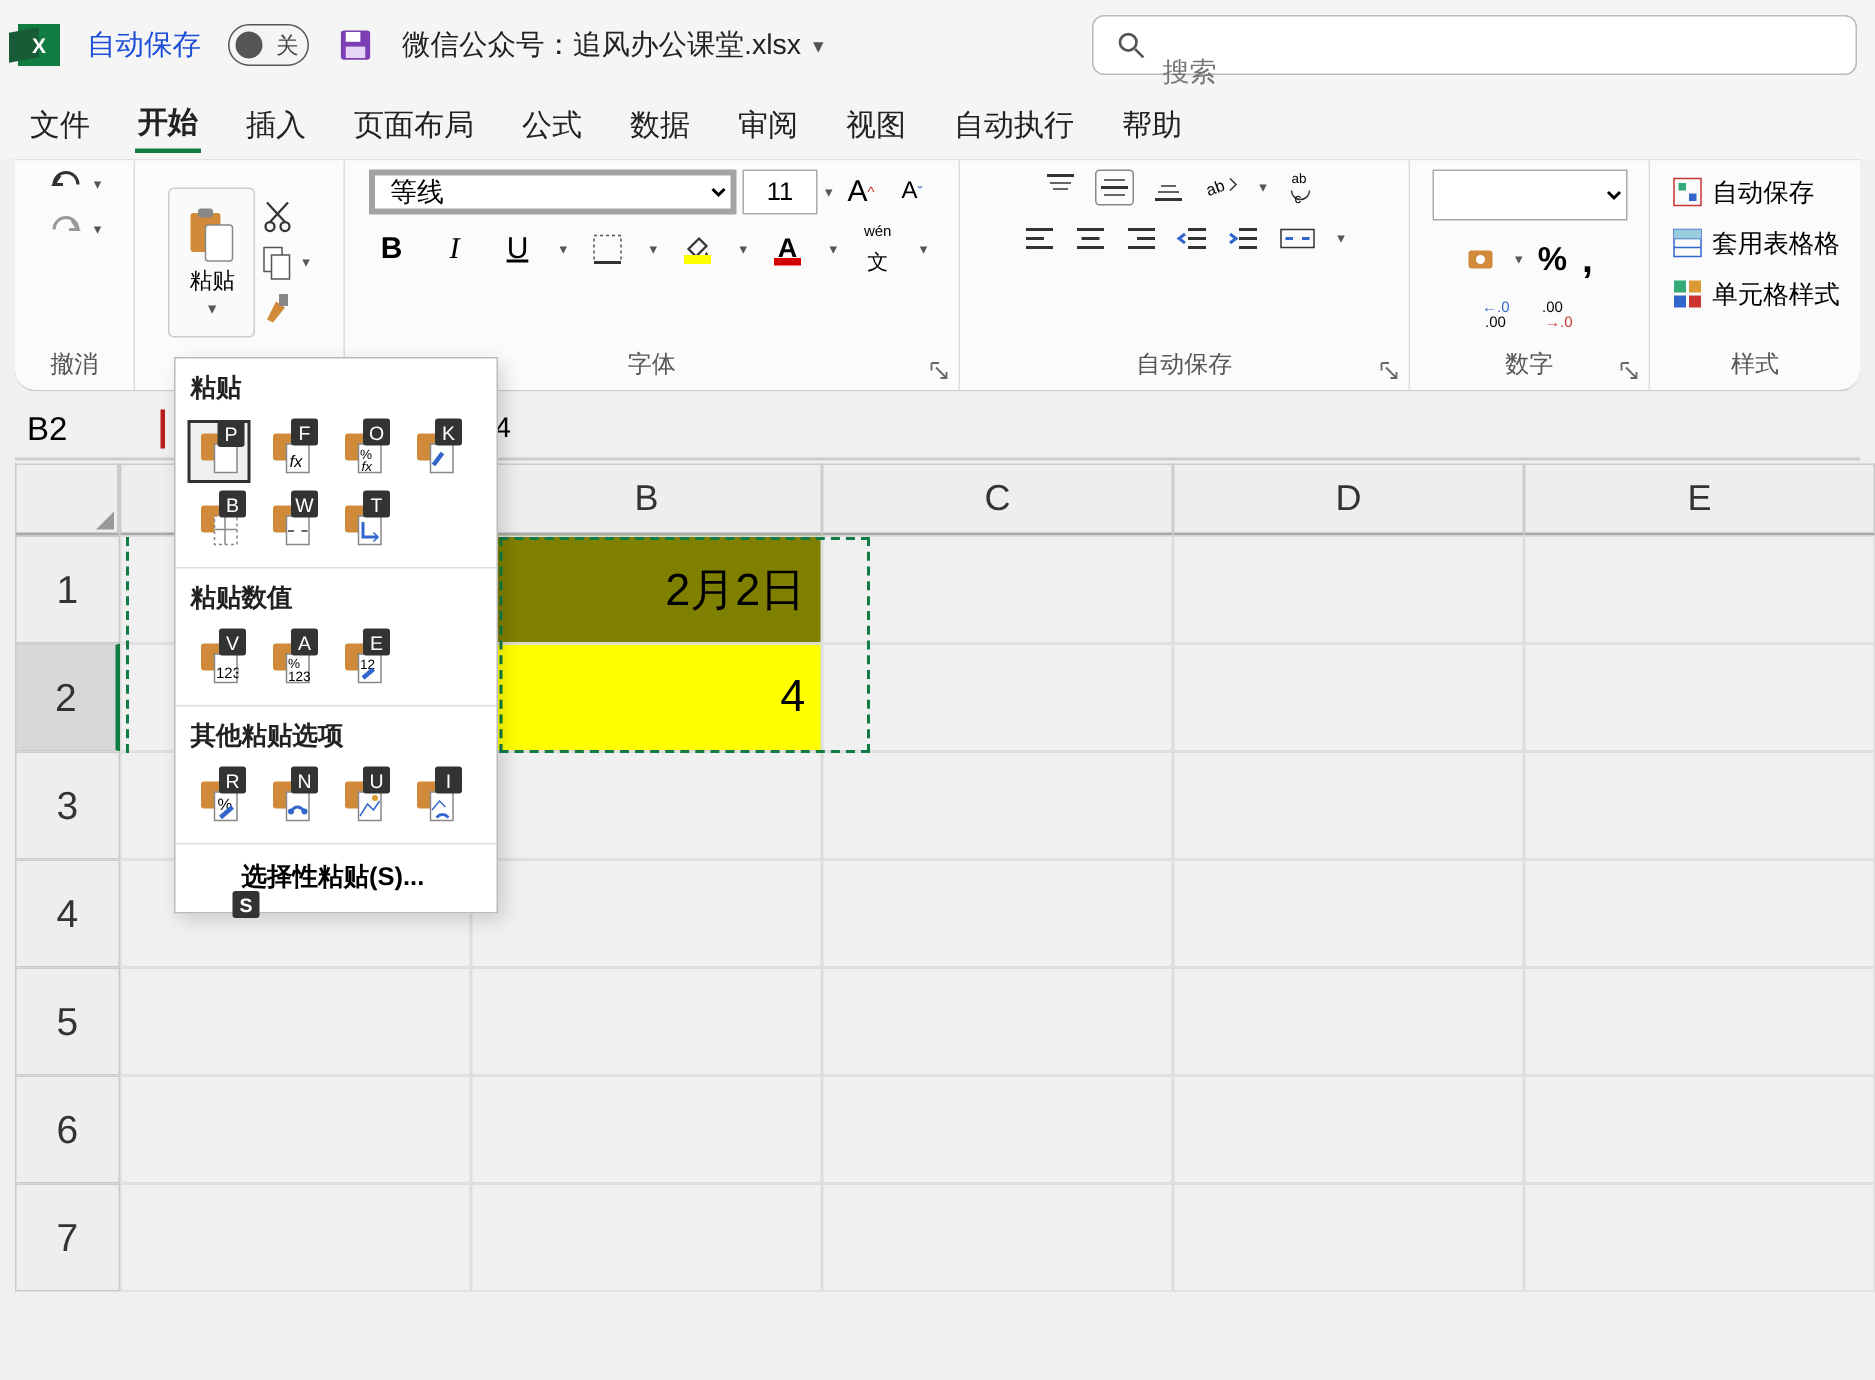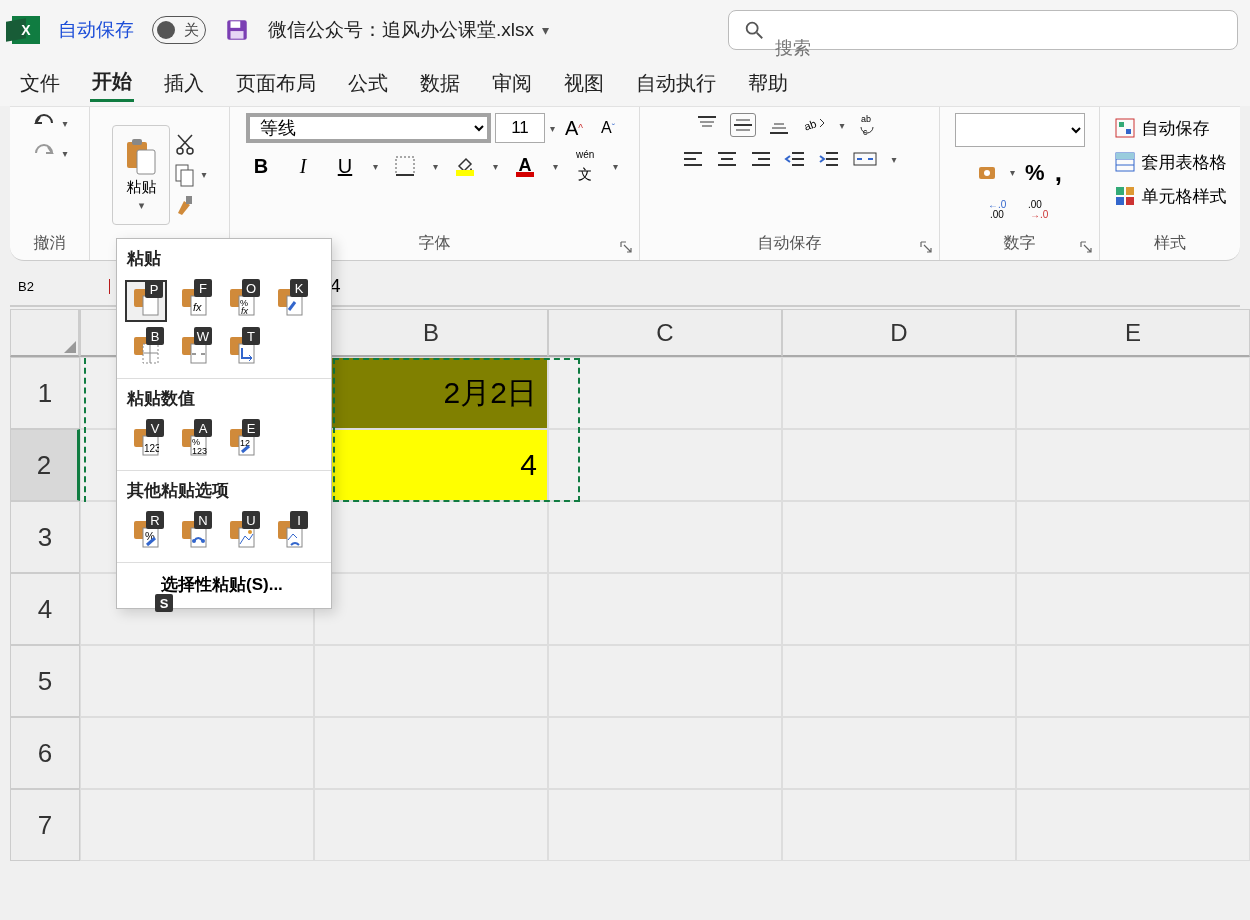--- a/index.html
+++ b/index.html
@@ -49,21 +49,21 @@
 .fill-swatch { width: 18px; height: 6px; background: #ffff00; margin-top: -4px; }
 .font-swatch { width: 18px; height: 5px; background: #d40000; margin-top: -4px; }
 
 .number-format { width: 130px; height: 28px; border: 1px solid #aaa; font-size: 15px; padding: 16px 4px; background: #fff; }
 
 .style-item { display: flex; align-items: center; gap: 6px; font-size: 17px; cursor: pointer; height: 30px; }
 .style-item .ic { width: 22px; height: 22px; }
 
 
 .namebar { display: flex; align-items: center; height: 40px; margin: 6px 10px 0 10px; border-bottom: 2px solid #ccc; }
-.namebox { width: 100px; border-right: 1px solid #b91c1c; padding-left: 8px; font-size: 13px; }
+.namebox { width: 100px; border-right: 3px solid #b91c1c; padding-left: 8px; font-size: 22px; }
 .formula-input { border: none; outline: none; font-size: 19px; padding-left: 220px; background: transparent; }
 
 
 .grid-wrap { margin: 2px 0 0 10px; position: relative; }
 .col-headers { display: flex; }
 .corner { width: 74px; height: 48px; background: #eee; border: 1px solid #ccc; border-right: 2px solid #ccc; border-bottom: 2px solid #aaa; position: relative; }
 .corner::after { content: ""; position: absolute; right: 2px; bottom: 2px; border-left: 12px solid transparent; border-bottom: 12px solid #999; }
 .col-head { height: 48px; background: #eee; border: 1px solid #ccc; border-bottom: 2px solid #aaa; display: flex; align-items: center; justify-content: center; font-size: 24px; color: #333; }
 .col-A { width: 248px; }
 .col-B { width: 248px; }

